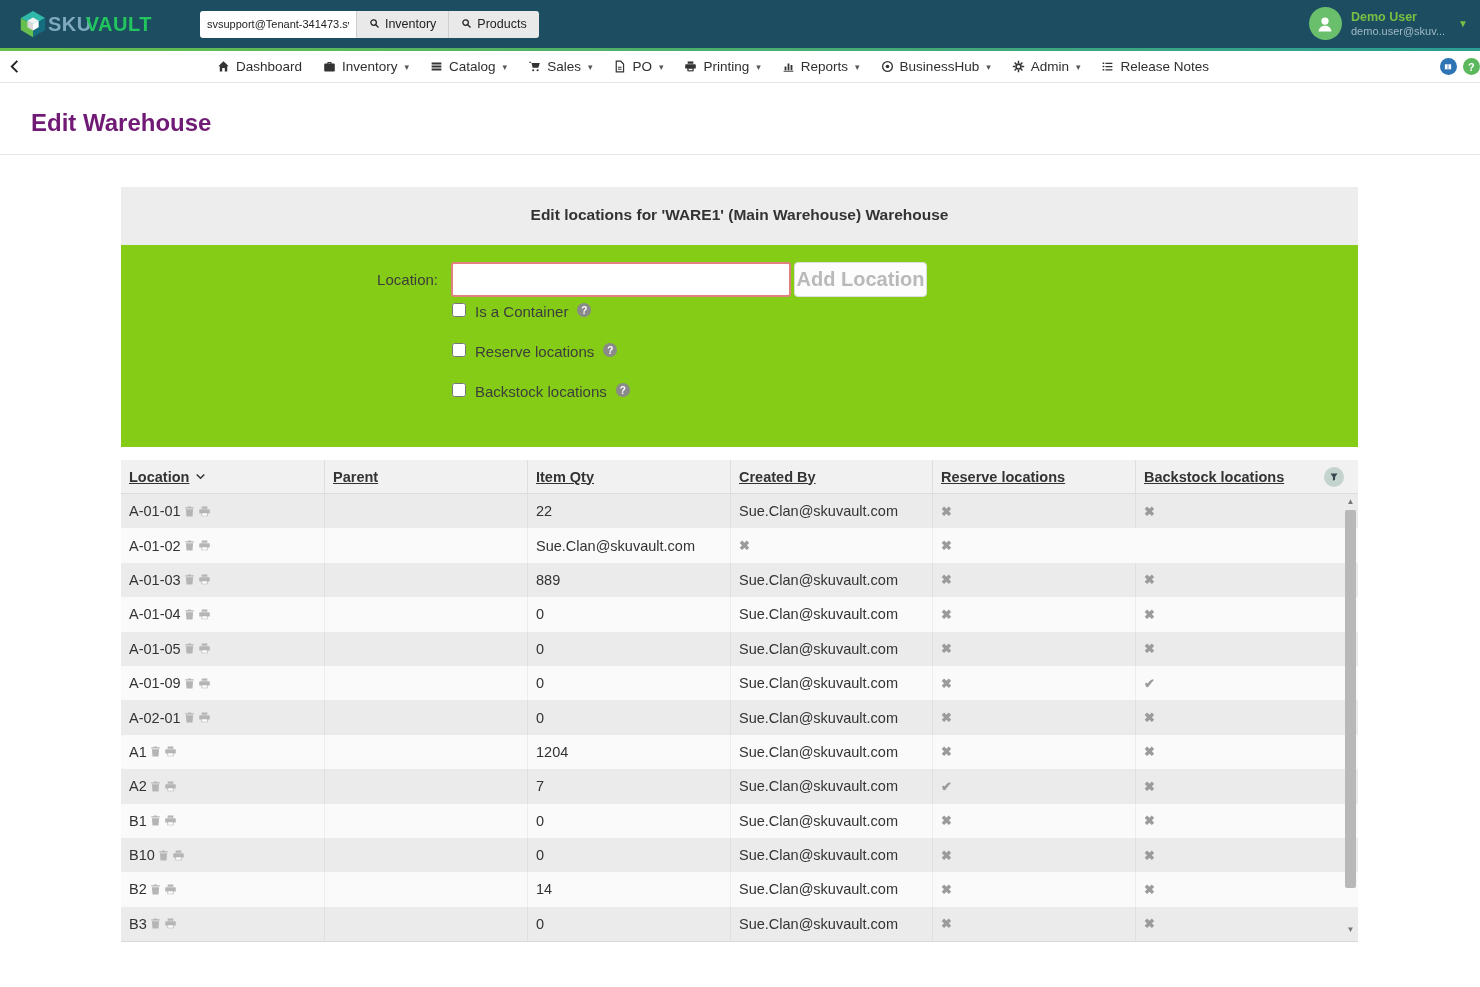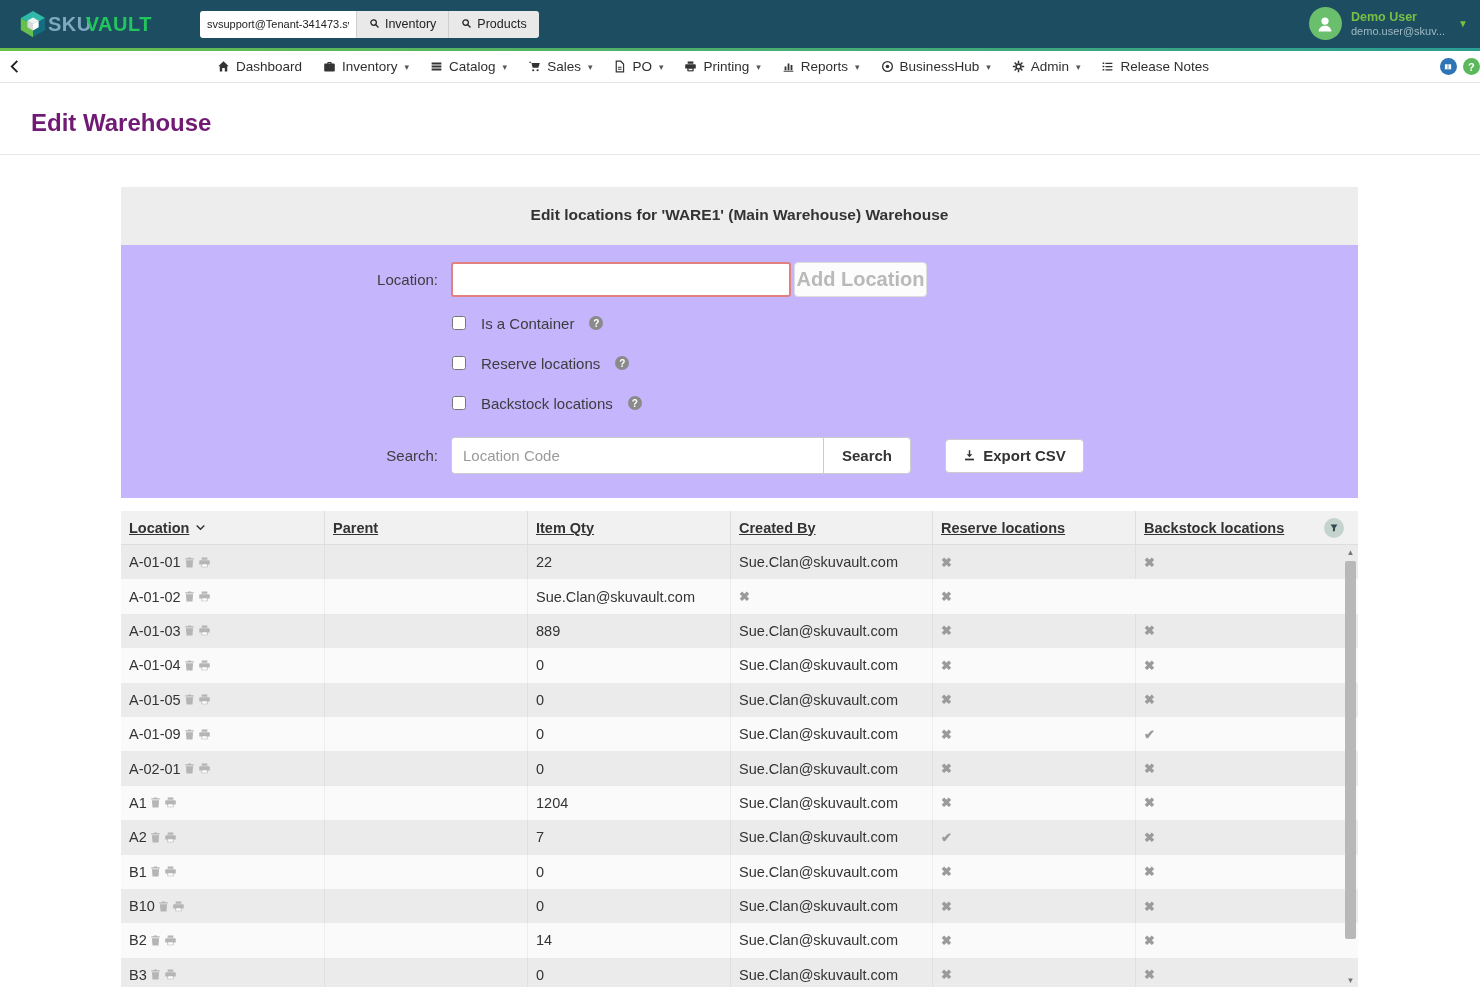--- a/index.html
+++ b/index.html
@@ -37,27 +37,27 @@
   .book-circle .ic { font-size:10px; }
 
   
   .page-head { padding:26px 0 0 31px; }
   .page-head h1 { font-size:24px; font-weight:700; color:#701a75; }
   .head-rule { border:none; border-top:1px solid #e7e7e7; margin-top:17px; }
 
   
   .card { width:1237px; margin:32px 0 0 121px; }
   .card-title { background:#ededed; text-align:center; padding:19px 0 21px; font-size:15.5px; font-weight:700; color:#333; }
-  .card-body { background:#c4b5fd; padding:17px 0 24px; }
+  .card-body { background:#84cc16; padding:17px 0 24px; }
   .form-row { display:flex; align-items:center; }
   .label-col { width:330px; text-align:right; padding-right:13px; font-size:15px; color:#3d3d3d; }
   .loc-input { width:340px; height:35px; border:2px solid var(--error-border,#e0807f); border-radius:3px; outline:none; padding:0 8px; font-size:15px; font-family:"Liberation Sans",sans-serif; }
   .add-btn { margin-left:3px; width:133px; height:35px; background:#fcfcfc; border:1px solid #ddd; border-radius:4px; color:#b9b9b9; font-size:20px; font-weight:700; cursor:default; font-family:"Liberation Sans",sans-serif; }
   .cb-group { margin:6px 0 0 331px; }
-  .cb-row { display:flex; align-items:center; height:40px; gap:15px; }
+  .cb-row { display:flex; height:40px; gap:9px; }
   .cb-row input[type=checkbox] { width:14px; height:14px; accent-color:#fff; border:1px solid #999; }
   .cb-label { font-size:15px; color:#3d3d3d; }
   .help-dot { width:14px; height:14px; border-radius:50%; background:#8a8a8a; color:#fff; font-size:10px; font-weight:700; display:inline-flex; align-items:center; justify-content:center; }
   .search-row { margin-top:14px; }
   .search-input { width:372px; height:37px; border:1px solid #ccc; border-right:none; border-radius:4px 0 0 4px; outline:none; padding:0 11px; font-size:15px; color:#333; font-family:"Liberation Sans",sans-serif; }
   .search-input::placeholder { color:#9a9a9a; }
   .search-btn { width:88px; height:37px; background:#fff; border:1px solid #ccc; border-radius:0 4px 4px 0; font-size:15px; font-weight:700; color:#333; cursor:pointer; font-family:"Liberation Sans",sans-serif; }
   .export-btn { margin-left:34px; width:139px; height:34px; background:#fff; border:1px solid #ccc; border-radius:4px; font-size:15px; font-weight:700; color:#333; cursor:pointer; display:inline-flex; align-items:center; justify-content:center; gap:7px; font-family:"Liberation Sans",sans-serif; }
   .export-btn .ic { font-size:13px; }
 
@@ -281,32 +281,20 @@
     <span class="cb-label">Reserve locations</span>
     <span class="help-dot">?</span>
   </div>
         <div class="cb-row">
     <input type="checkbox" style="">
     <span class="cb-label">Backstock locations</span>
     <span class="help-dot">?</span>
   </div>
       </div>
 
-    <div class="form-row search-row">
-      <label class="label-col">Search:</label>
-      <input class="search-input" type="text" placeholder="Location Code" style="">
-      <button class="search-btn">Search</button>
-      <button class="export-btn">
-        <svg class="ic" viewBox="0 0 16 16">
-            <path d="M7.1 1.5h1.8v5h2.6L8 10.2 4.5 6.5h2.6z"></path>
-            <path d="M2.5 11.8h11v2.2h-11z"></path>
-          </svg>
-        <span>Export CSV</span>
-      </button>
-    </div>
   </div>
 </section>
 
 <section class="table">
   <div class="thead">
     <div class="th">
       <span>Location</span>
       <span class="sort-ic">
         <svg class="ic" viewBox="0 0 16 16">
             <path d="M2.5 5 8 10.5 13.5 5" stroke="currentColor" stroke-width="2.2" fill="none"></path>

